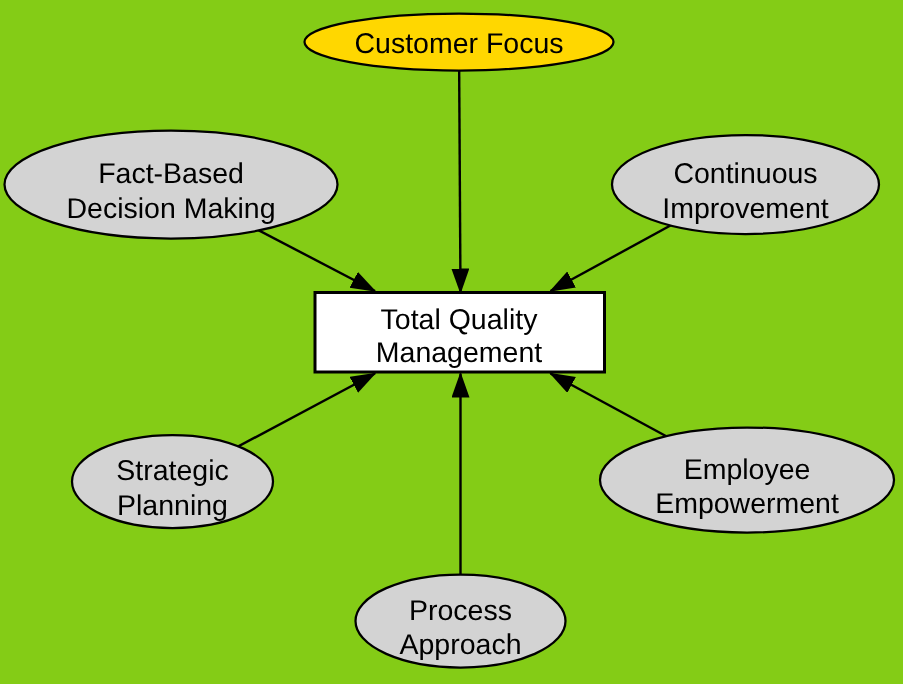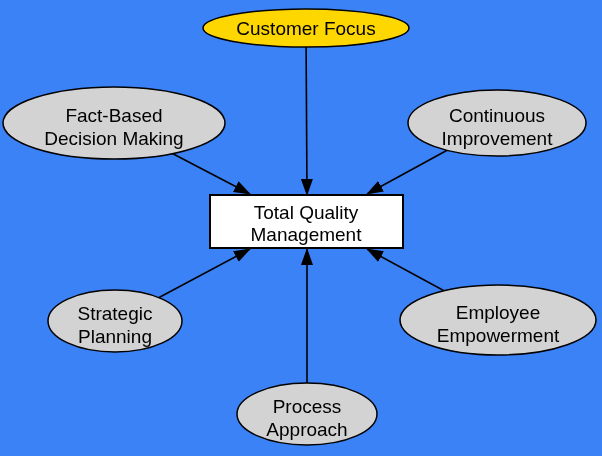--- a/index.html
+++ b/index.html
@@ -4,21 +4,21 @@
 <style>
   html, body {
     margin: 0;
     padding: 0;
     background: #ffffff;
   }
   .canvas {
     position: relative;
     width: 602px;
     height: 456px;
-    background: #3b82f6;
+    background: #84cc16;
     overflow: hidden;
   }
   svg {
     display: block;
     width: 602px;
     height: 456px;
   }
   text {
     font-family: "Liberation Sans", "DejaVu Sans", sans-serif;
     font-size: 19px;

